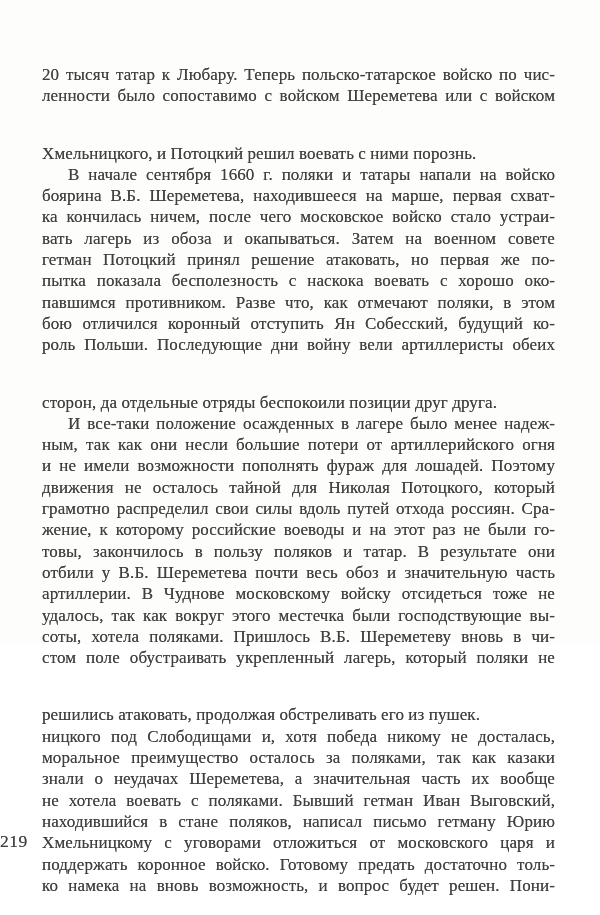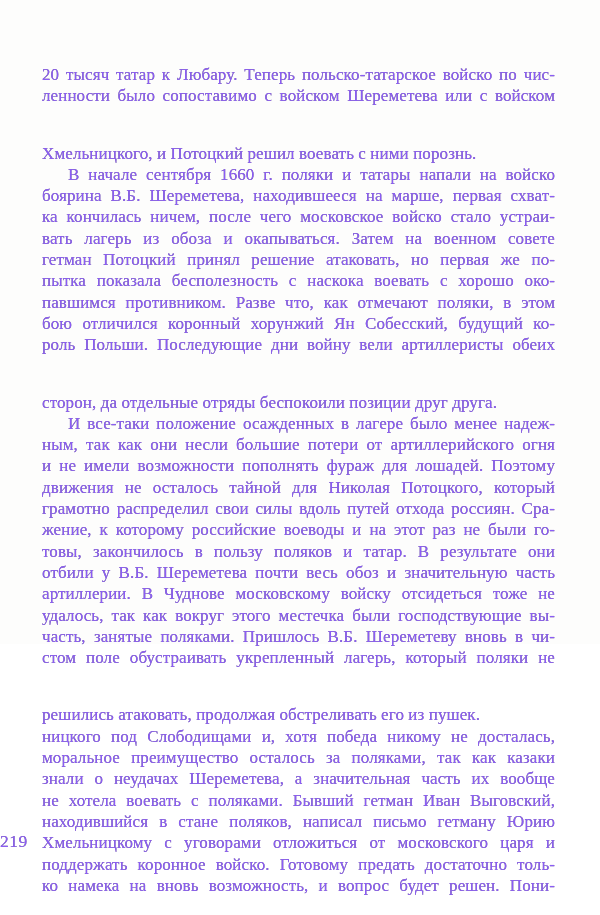--- a/index.html
+++ b/index.html
@@ -11,21 +11,21 @@
     width: 600px;
     height: 915px;
     overflow: hidden;
   }
   .page {
     position: relative;
     width: 600px;
     height: 644px;
     background: #fdfdfc;
     font-family: "Liberation Serif", "DejaVu Serif", serif;
-    color: #8b5cf6;
+    color: #404040;
   }
   .text-block {
     position: absolute;
     left: 42px;
     top: 64px;
     width: 513px;
   }
   .line {
     font-size: 17px;
     line-height: 21.3px;
@@ -61,34 +61,34 @@
       <div class="line">20 тысяч татар к Любару. Теперь польско-татарское войско по чис-</div>
       <div class="line">ленности было сопоставимо с войском Шереметева или с войском</div>
       <div class="line para-end">Хмельницкого, и Потоцкий решил воевать с ними порознь.</div>
       <div class="line indent">В начале сентября 1660 г. поляки и татары напали на войско</div>
       <div class="line">боярина В.Б. Шереметева, находившееся на марше, первая схват-</div>
       <div class="line">ка кончилась ничем, после чего московское войско стало устраи-</div>
       <div class="line">вать лагерь из обоза и окапываться. Затем на военном совете</div>
       <div class="line">гетман Потоцкий принял решение атаковать, но первая же по-</div>
       <div class="line">пытка показала бесполезность с наскока воевать с хорошо око-</div>
       <div class="line">павшимся противником. Разве что, как отмечают поляки, в этом</div>
-      <div class="line">бою отличился коронный хорунжий Ян Собесский, будущий ко-</div>
+      <div class="line">бою отличился коронный отступить Ян Собесский, будущий ко-</div>
       <div class="line">роль Польши. Последующие дни войну вели артиллеристы обеих</div>
       <div class="line para-end">сторон, да отдельные отряды беспокоили позиции друг друга.</div>
       <div class="line indent">И все-таки положение осажденных в лагере было менее надеж-</div>
       <div class="line">ным, так как они несли большие потери от артиллерийского огня</div>
       <div class="line">и не имели возможности пополнять фураж для лошадей. Поэтому</div>
       <div class="line">движения не осталось тайной для Николая Потоцкого, который</div>
       <div class="line">грамотно распределил свои силы вдоль путей отхода россиян. Сра-</div>
       <div class="line">жение, к которому российские воеводы и на этот раз не были го-</div>
       <div class="line">товы, закончилось в пользу поляков и татар. В результате они</div>
       <div class="line">отбили у В.Б. Шереметева почти весь обоз и значительную часть</div>
       <div class="line">артиллерии. В Чуднове московскому войску отсидеться тоже не</div>
       <div class="line">удалось, так как вокруг этого местечка были господствующие вы-</div>
-      <div class="line">часть, занятые поляками. Пришлось В.Б. Шереметеву вновь в чи-</div>
+      <div class="line">соты, хотела поляками. Пришлось В.Б. Шереметеву вновь в чи-</div>
       <div class="line">стом поле обустраивать укрепленный лагерь, который поляки не</div>
       <div class="line para-end">решились атаковать, продолжая обстреливать его из пушек.</div>
       <div class="line">ницкого под Слободищами и, хотя победа никому не досталась,</div>
       <div class="line">моральное преимущество осталось за поляками, так как казаки</div>
       <div class="line">знали о неудачах Шереметева, а значительная часть их вообще</div>
       <div class="line">не хотела воевать с поляками. Бывший гетман Иван Выговский,</div>
       <div class="line">находившийся в стане поляков, написал письмо гетману Юрию</div>
       <div class="line">Хмельницкому с уговорами отложиться от московского царя и</div>
       <div class="line">поддержать коронное войско. Готовому предать достаточно толь-</div>
       <div class="line">ко намека на вновь возможность, и вопрос будет решен. Пони-</div>

